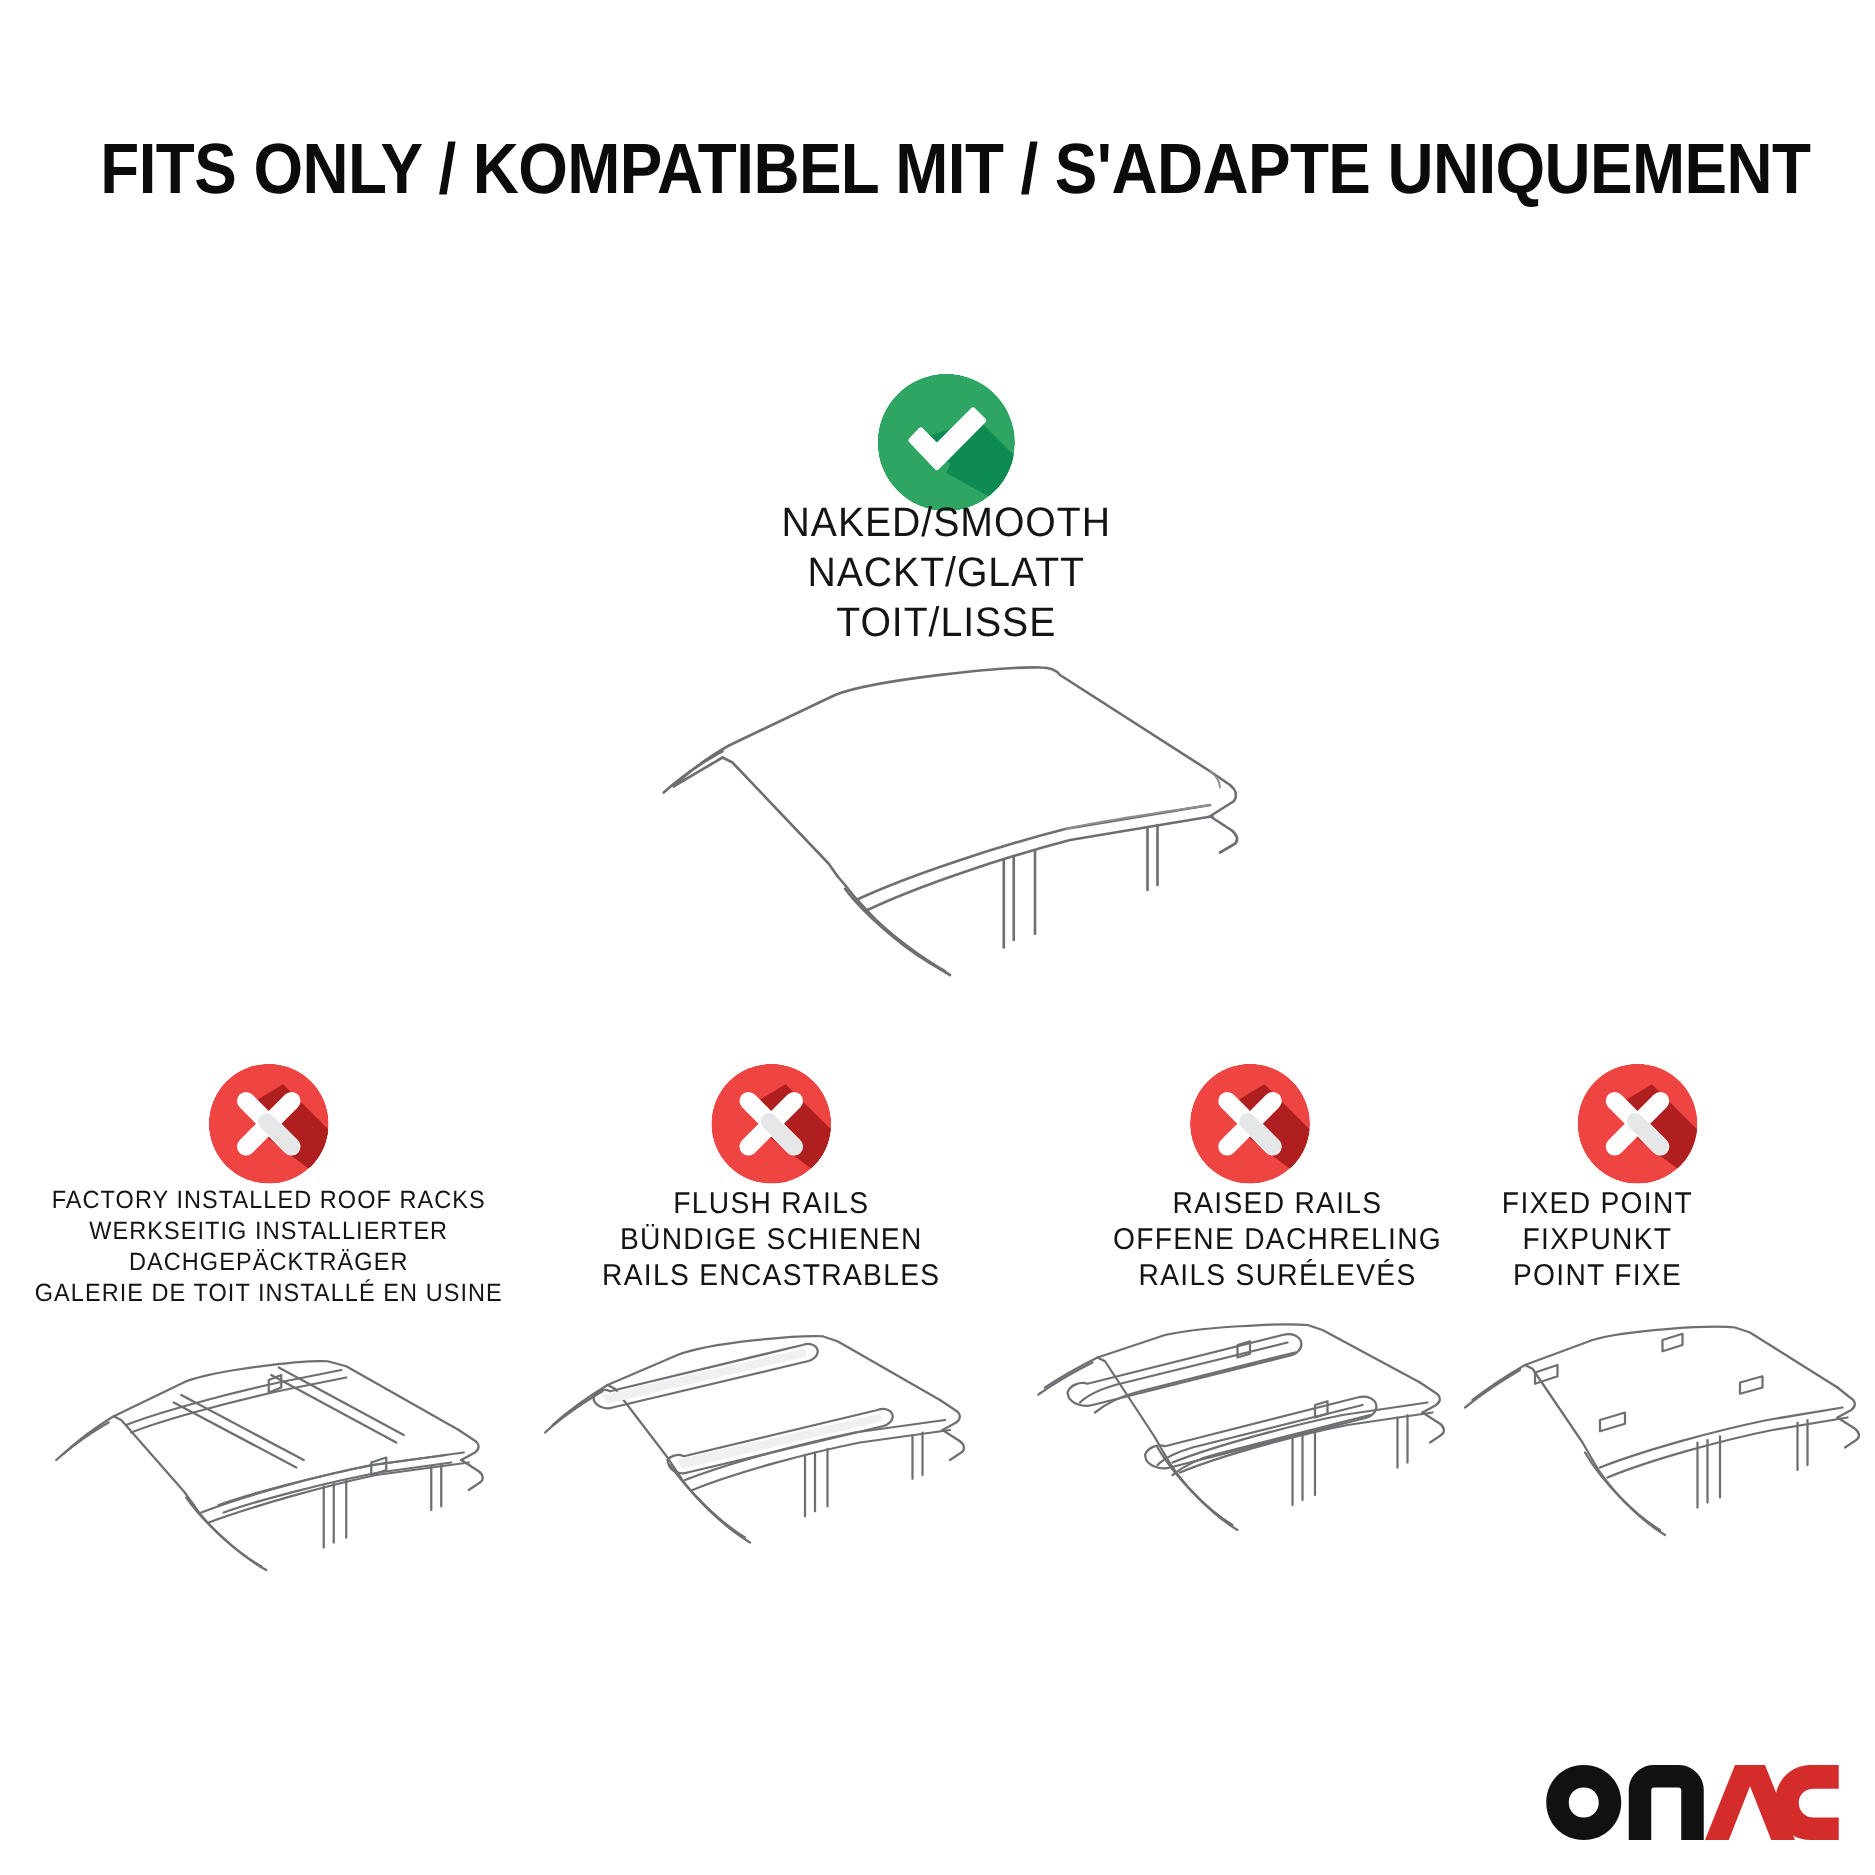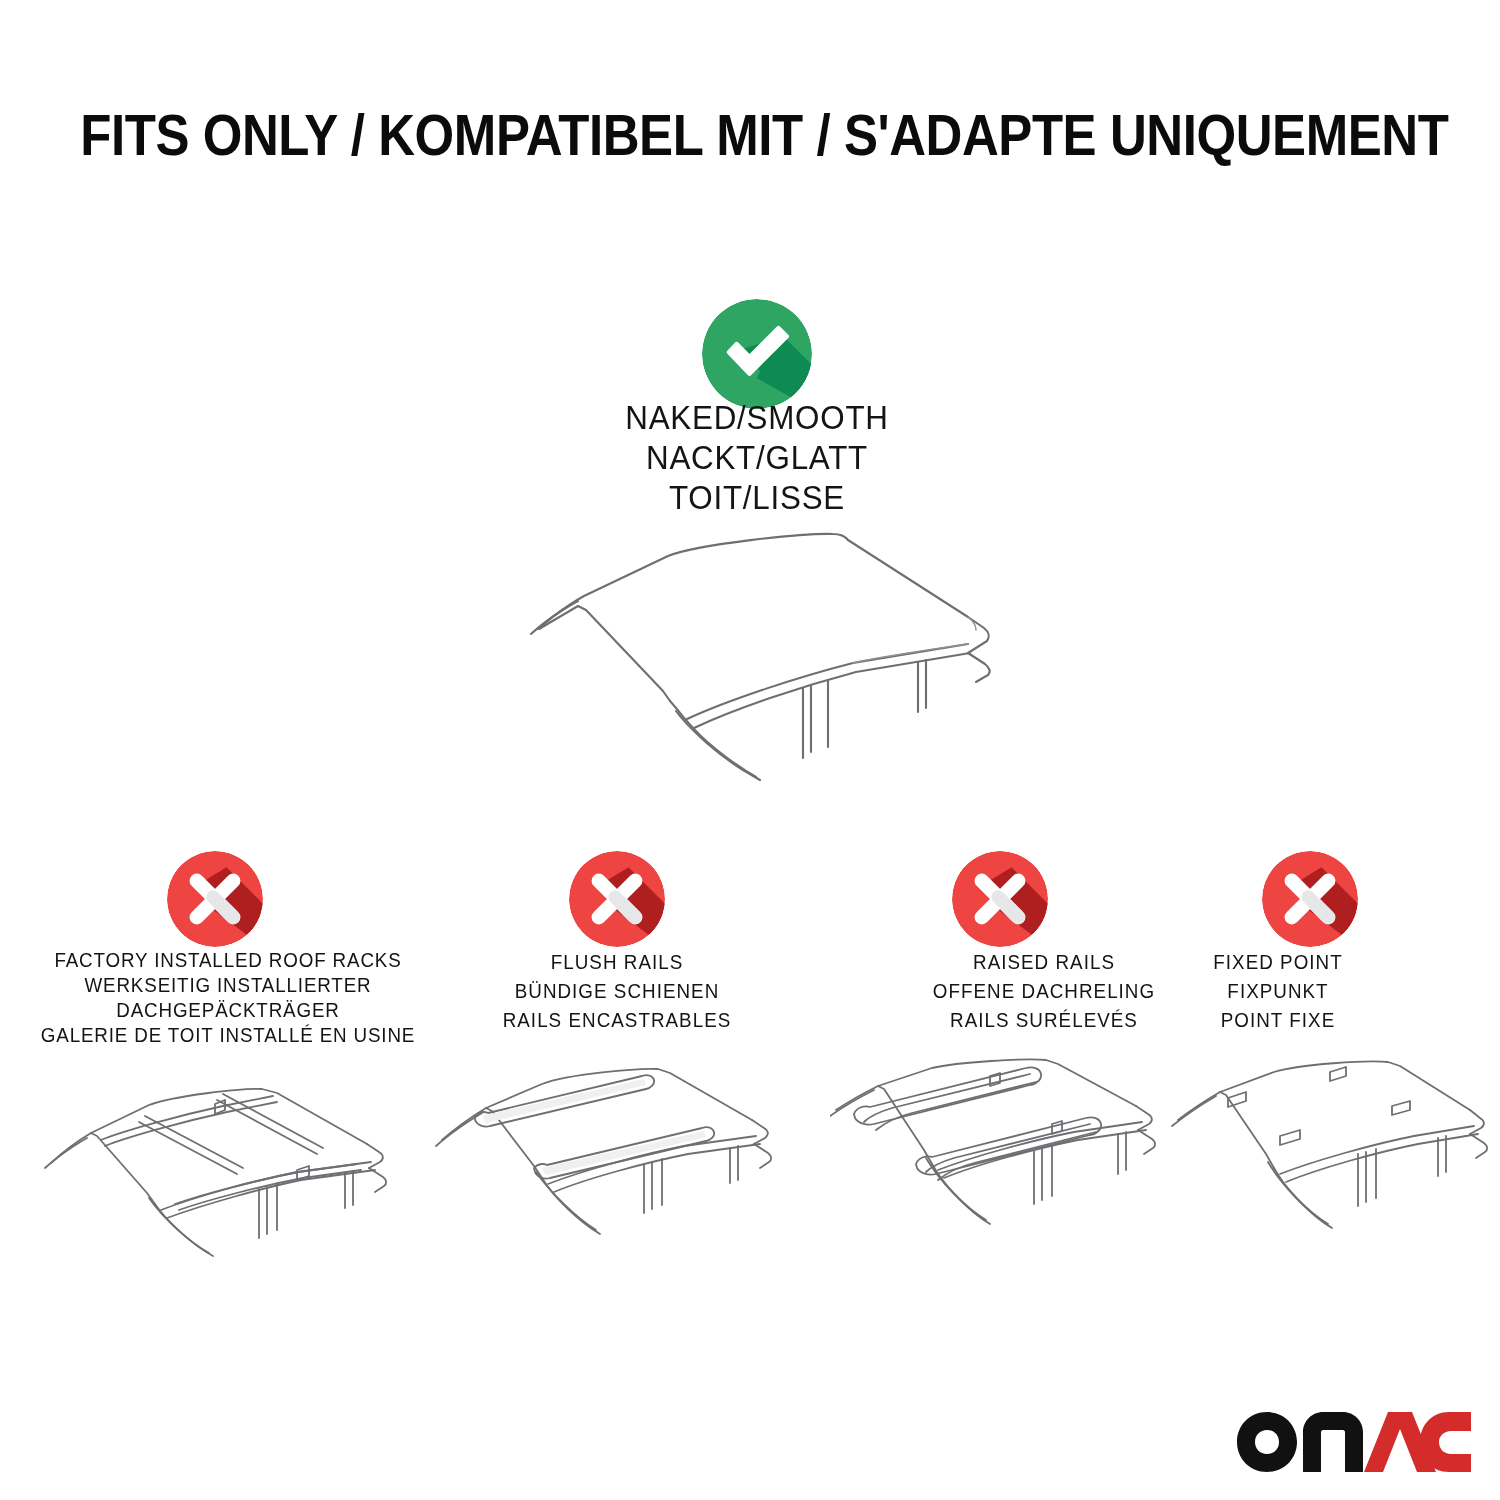--- a/index.html
+++ b/index.html
@@ -76,30 +76,30 @@
     width: 400px;
     font-size: 33px;
     line-height: 40px;
     letter-spacing: 0.8px;
     transform: scaleX(0.95);
     transform-origin: center top;
   }
 
   .caption-no {
     top: 948px;
-    font-size: 20px;
+    font-size: 24px;
     line-height: 29px;
     letter-spacing: 1.1px;
   }
   .caption-no.c1 {
-    left: 28px;  width: 400px;
+    left: 15px;  width: 400px;
     font-size: 20px; line-height: 25px; letter-spacing: 0.9px;
   }
   .caption-no.c2 { left: 437px; width: 360px; }
-  .caption-no.c3 { left: 864px; width: 360px; }
+  .caption-no.c3 { left: 842px; width: 360px; }
   .caption-no.c4 { left: 1128px; width: 300px; }
   .caption-no div { transform: scaleX(0.94); transform-origin: center center; }
 
   
   .roof { position: absolute; }
   .roof svg { display: block; width: 100%; height: 100%; }
 
   .roof-main  { left: 498px; top: 522px;  width: 548px; height: 288px; }
   .roof-small { top: 1058px; width: 396px; height: 230px; }
   .roof-small.c1 { left: 27px; }

